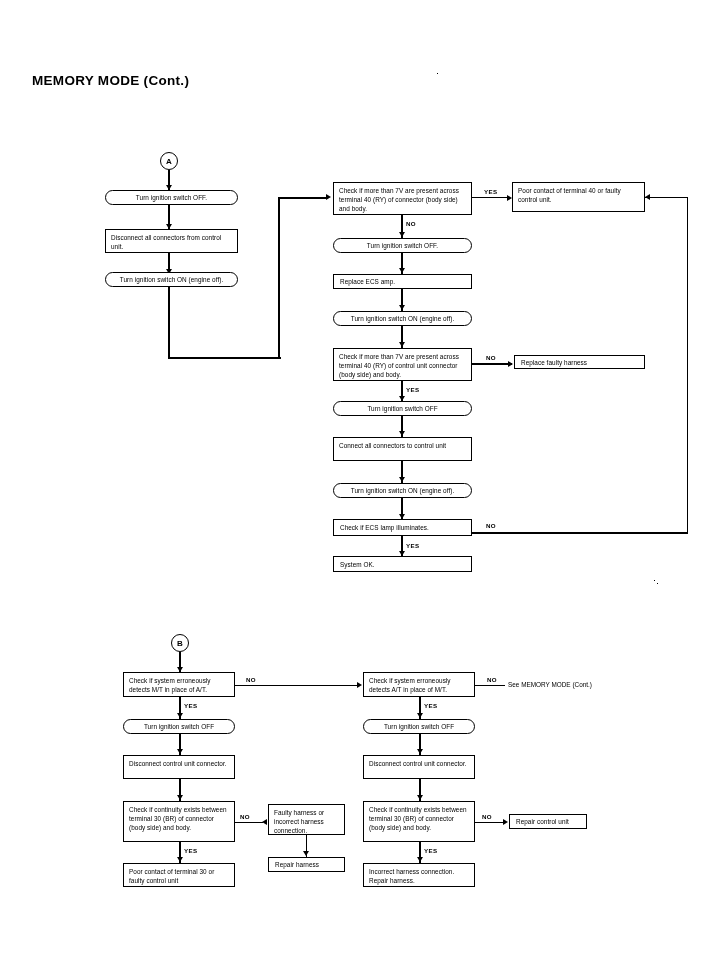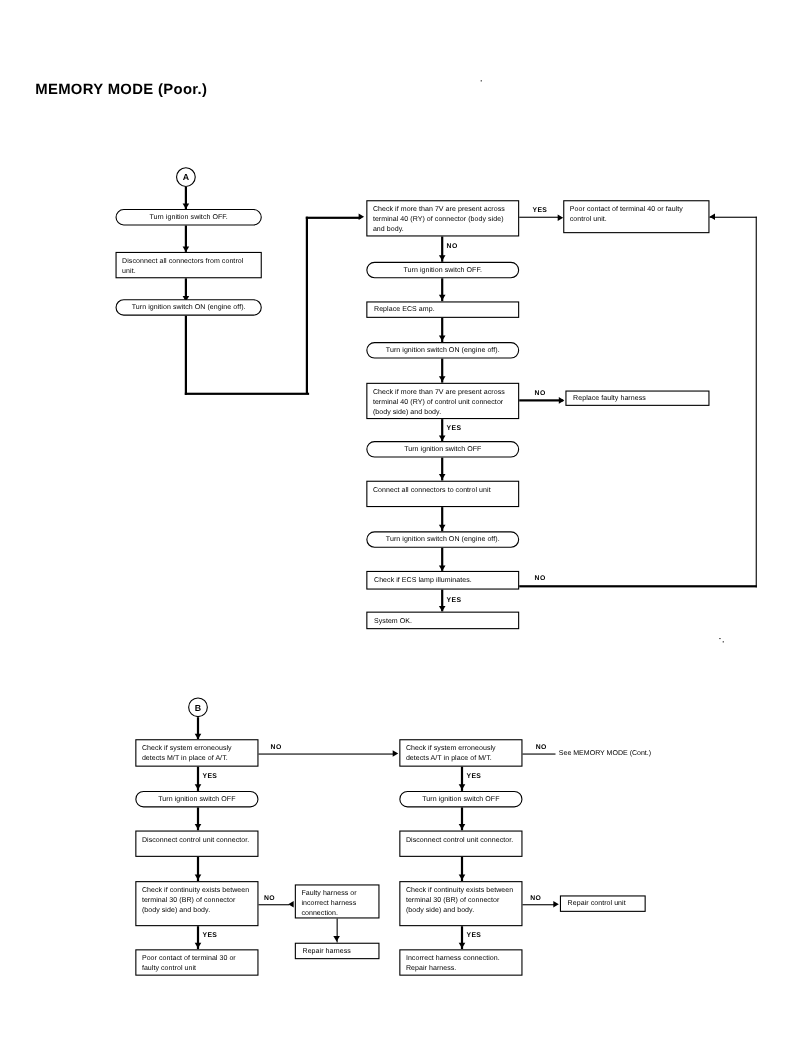--- a/index.html
+++ b/index.html
@@ -60,21 +60,21 @@
 
   .plain-text{position:absolute;font-size:6.4px;white-space:nowrap;}
 
   .speck{position:absolute;background:#000;width:1px;height:1px;}
 </style>
 </head>
 <body>
 
 <div id="sheet">
 
-  <div id="page-title">MEMORY MODE (Poor.)</div>
+  <div id="page-title">MEMORY MODE (Cont.)</div>
 
   <div class="conn-circle" style="left:160px;top:152px;width:18px;height:18px;">A</div>
   <div class="ln v" style="left:168.4px;top:170px;height:20px;"></div>
   <div class="arr down" style="left:165.6px;top:185px;"></div>
 
   <div class="node rounded" style="left:105px;top:190px;width:133px;height:15px;">Turn ignition switch OFF.</div>
   <div class="ln v" style="left:168.4px;top:205px;height:25px;"></div>
   <div class="arr down" style="left:165.6px;top:224px;"></div>
 
   <div class="node" style="left:105px;top:229px;width:133px;height:24px;">Disconnect all connectors from control unit.</div>

